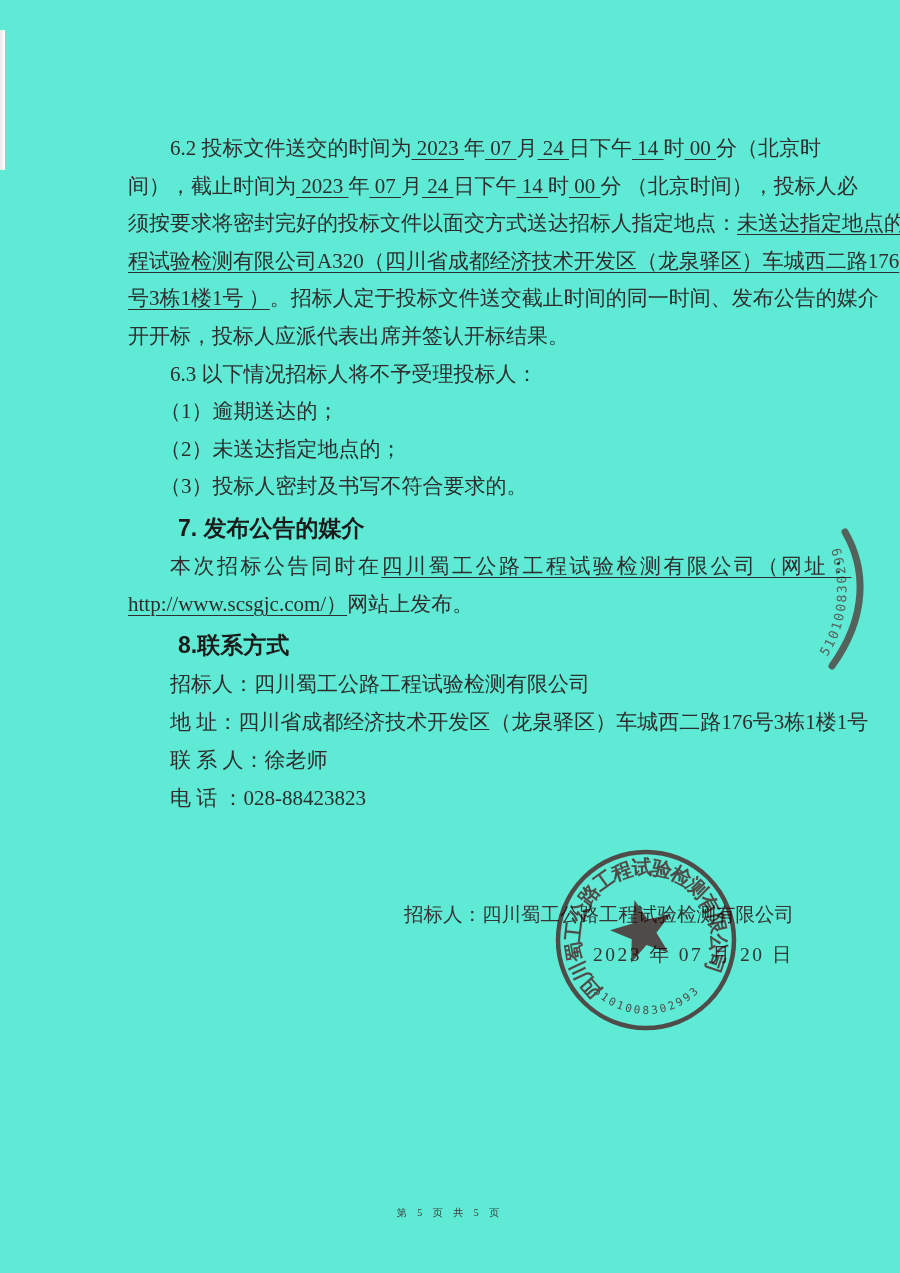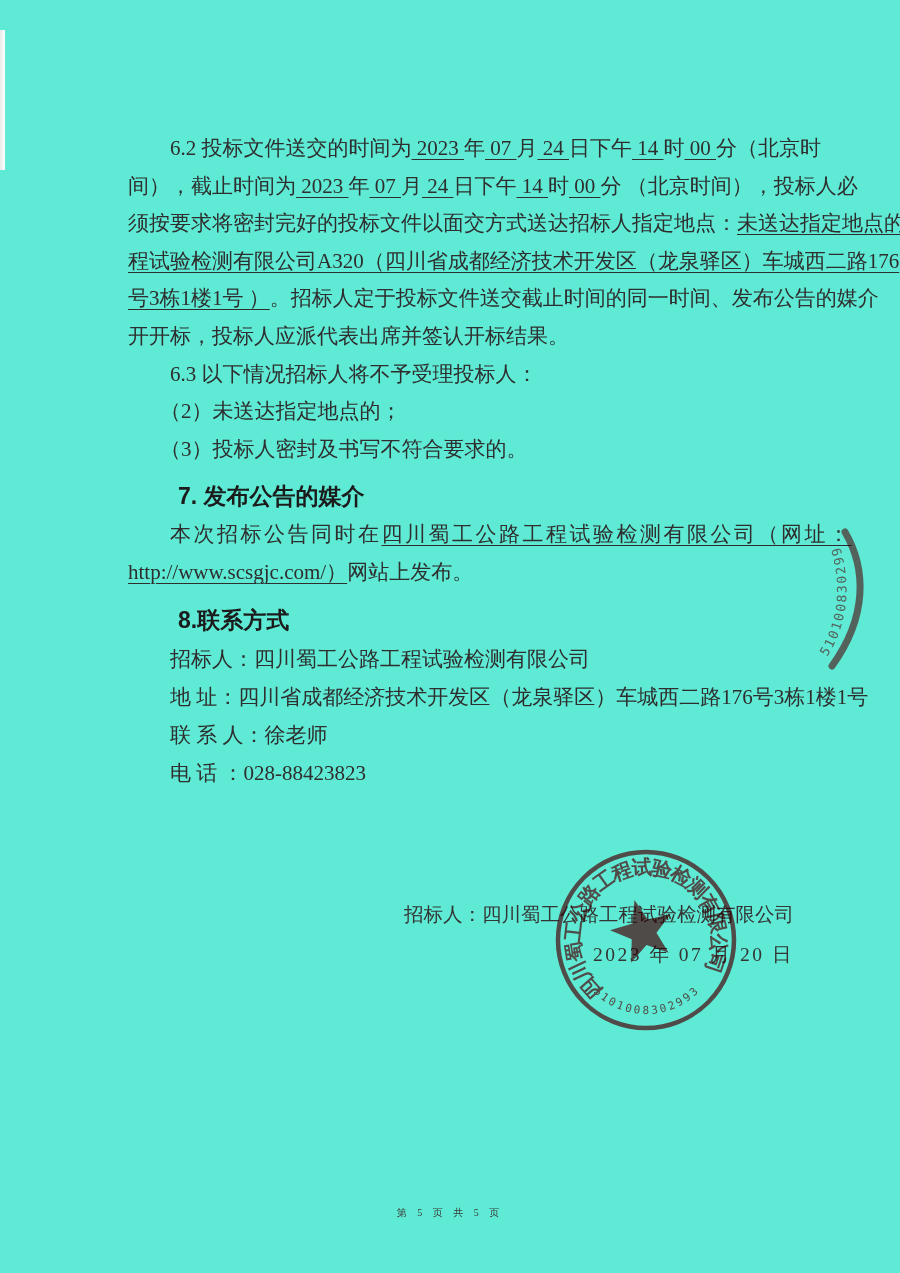--- a/index.html
+++ b/index.html
@@ -9,21 +9,21 @@
   }
   .scan-edge{position:absolute;left:0;top:30px;width:5px;height:140px;
     background:linear-gradient(to right,#e9e9e9,#fff);}
   .content{position:absolute;left:128px;top:130px;width:656px;}
   .bl{font-size:21px;line-height:37.6px;white-space:nowrap;}
   .ind{padding-left:42px;}
   .ind2{padding-left:32px;}
   .wide{letter-spacing:2.5px;}
   .u{text-decoration:underline;text-underline-offset:4px;text-decoration-thickness:1px;}
   .h{font-family:"Liberation Sans","DejaVu Sans",sans-serif;font-weight:700;
-     font-size:23px;line-height:40px;padding-left:50px;margin:8px 0 0 0;color:#1b1b1b;
+     font-size:23px;line-height:40px;padding-left:50px;margin:2px 0 0 0;color:#1b1b1b;
      white-space:nowrap;}
   .contact{font-size:21px;line-height:38px;padding-left:42px;white-space:nowrap;}
   .sig-line{position:absolute;left:404px;top:901px;font-size:19.5px;white-space:nowrap;color:#343434;}
   .sig-date{position:absolute;left:593px;top:941px;font-size:19.5px;letter-spacing:2.5px;
     white-space:nowrap;color:#343434;}
   .footer{position:absolute;left:0;top:1206px;width:100%;text-align:center;
     font-size:10px;letter-spacing:4px;color:#3a3a3a;}
   .stamp-svg{position:absolute;left:546px;top:840px;width:200px;height:200px;
     mix-blend-mode:multiply;opacity:0.88;}
   .edge-stamp-svg{position:absolute;left:780px;top:490px;width:120px;height:220px;
@@ -39,20 +39,21 @@
     <div>
         <div class="bl ind"><span>6.2 投标文件送交的时间为</span><span class="u"> 2023 </span><span>年</span><span class="u"> 07 </span><span>月</span><span class="u"> 24 </span><span>日下午</span><span class="u"> 14 </span><span>时</span><span class="u"> 00 </span><span>分（北京时</span></div>
         <div class="bl"><span>间），截止时间为</span><span class="u"> 2023 </span><span>年</span><span class="u"> 07 </span><span>月</span><span class="u"> 24 </span><span>日下午</span><span class="u"> 14 </span><span>时</span><span class="u"> 00 </span><span>分 （北京时间），投标人必</span></div>
         <div class="bl"><span>须按要求将密封完好的投标文件以面交方式送达招标人指定地点：</span><span class="u">未送达指定地点的</span></div>
         <div class="bl"><span class="u">程试验检测有限公司A320（四川省成都经济技术开发区（龙泉驿区）车城西二路176</span></div>
         <div class="bl"><span class="u">号3栋1楼1号 ）</span><span>。招标人定于投标文件送交截止时间的同一时间、发布公告的媒介</span></div>
         <div class="bl"><span>开开标，投标人应派代表出席并签认开标结果。</span></div>
       </div>
 
     <div class="bl ind">6.3 以下情况招标人将不予受理投标人：</div>
+    <div class="bl ind2">（1）逾期送达的；</div>
     <div class="bl ind2">（2）未送达指定地点的；</div>
     <div class="bl ind2">（3）投标人密封及书写不符合要求的。</div>
 
     <div class="h">7. 发布公告的媒介</div>
     <div>
         <div class="bl ind wide"><span>本次招标公告同时在</span><span class="u">四川蜀工公路工程试验检测有限公司（网址：</span></div>
         <div class="bl"><span class="u">http://www.scsgjc.com/）</span><span>网站上发布。</span></div>
       </div>
 
     <div class="h">8.联系方式</div>

